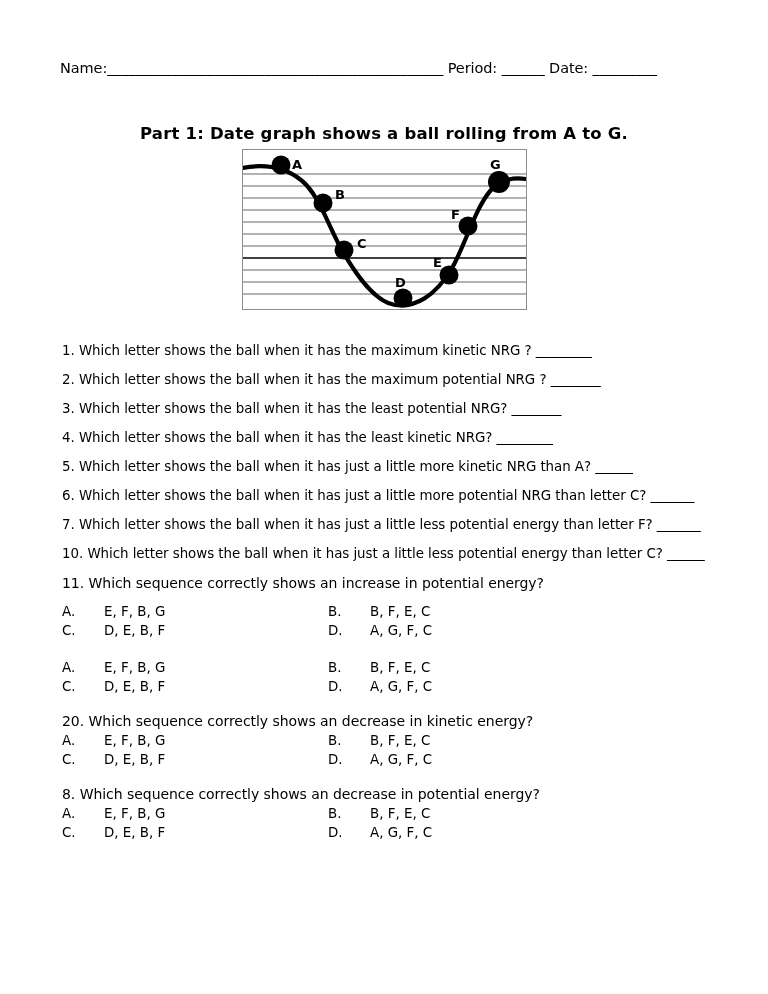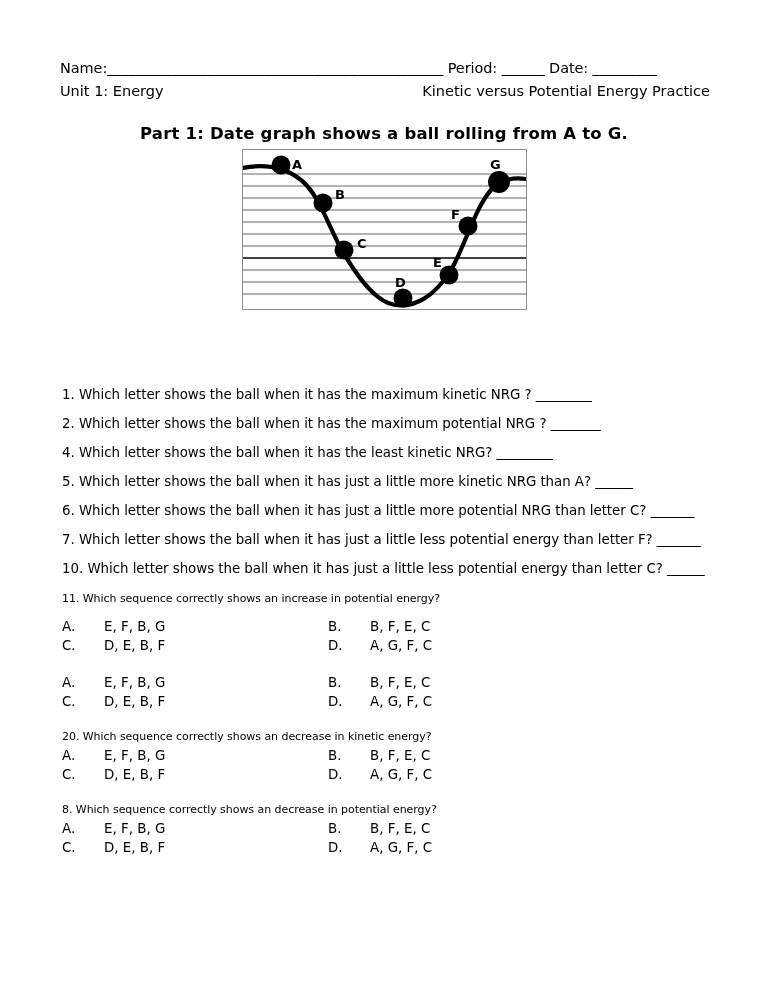--- a/index.html
+++ b/index.html
@@ -89,39 +89,38 @@
     color: #000;
     line-height: 13px;
   }
 
   
   .questions {
     position: absolute;
     left: 62px;
     top: 343px;
     width: 660px;
-    margin-top: 44px;
   }
   .q-line {
     font-size: 13.4px;
     line-height: 16px;
     margin-bottom: 13px;
     white-space: nowrap;
     letter-spacing: -0.05px;
   }
   .q-blank {
     letter-spacing: -0.5px;
   }
 
   
   .mc-block {
     margin-top: 0;
   }
   .mc-stem {
-    font-size: 11px;
+    font-size: 14px;
     line-height: 17px;
     white-space: nowrap;
     letter-spacing: -0.05px;
   }
   .mc-gap-large .mc-rows {
     margin-top: 10px;
   }
   .mc-rows {
     margin-top: 1px;
   }
@@ -138,24 +137,20 @@
   .spacer-between-mc { height: 17px; }
 </style>
 </head>
 <body>
 
 <div class="page">
 
   <div class="header">
     <div class="hdr-row1">
       <span>Name:_______________________________________________</span><span> </span><span>Period: ______</span><span> </span><span>Date: _________</span>
-    </div>
-    <div class="hdr-row2">
-      <span class="hdr-unit">Unit 1: Energy</span>
-      <span class="hdr-practice">Kinetic versus Potential Energy Practice</span>
     </div>
   </div>
 
   <div class="part-title">Part 1: Date graph shows a ball rolling from A to G.</div>
 
   <div class="graph-wrap">
     <svg width="283" height="159" viewBox="0 0 283 159">
 
       <g stroke="#9a9a9a" stroke-width="1.4">
         <line x1="0" y1="24" x2="283" y2="24"></line>
@@ -201,20 +196,25 @@
       <span>1.</span>
       <span>Which letter shows the ball when it has the maximum kinetic NRG ?</span>
       <span class="q-blank">_________</span>
     </div>
     <div class="q-line">
       <span>2.</span>
       <span>Which letter shows the ball when it has the maximum potential NRG ?</span>
       <span class="q-blank">________</span>
     </div>
     <div class="q-line">
+      <span>3.</span>
+      <span>Which letter shows the ball when it has the least potential NRG?</span>
+      <span class="q-blank">________</span>
+    </div>
+    <div class="q-line">
       <span>4.</span>
       <span>Which letter shows the ball when it has the least kinetic NRG?</span>
       <span class="q-blank">_________</span>
     </div>
     <div class="q-line">
       <span>5.</span>
       <span>Which letter shows the ball when it has just a little more kinetic NRG than A?</span>
       <span class="q-blank">______</span>
     </div>
     <div class="q-line">

